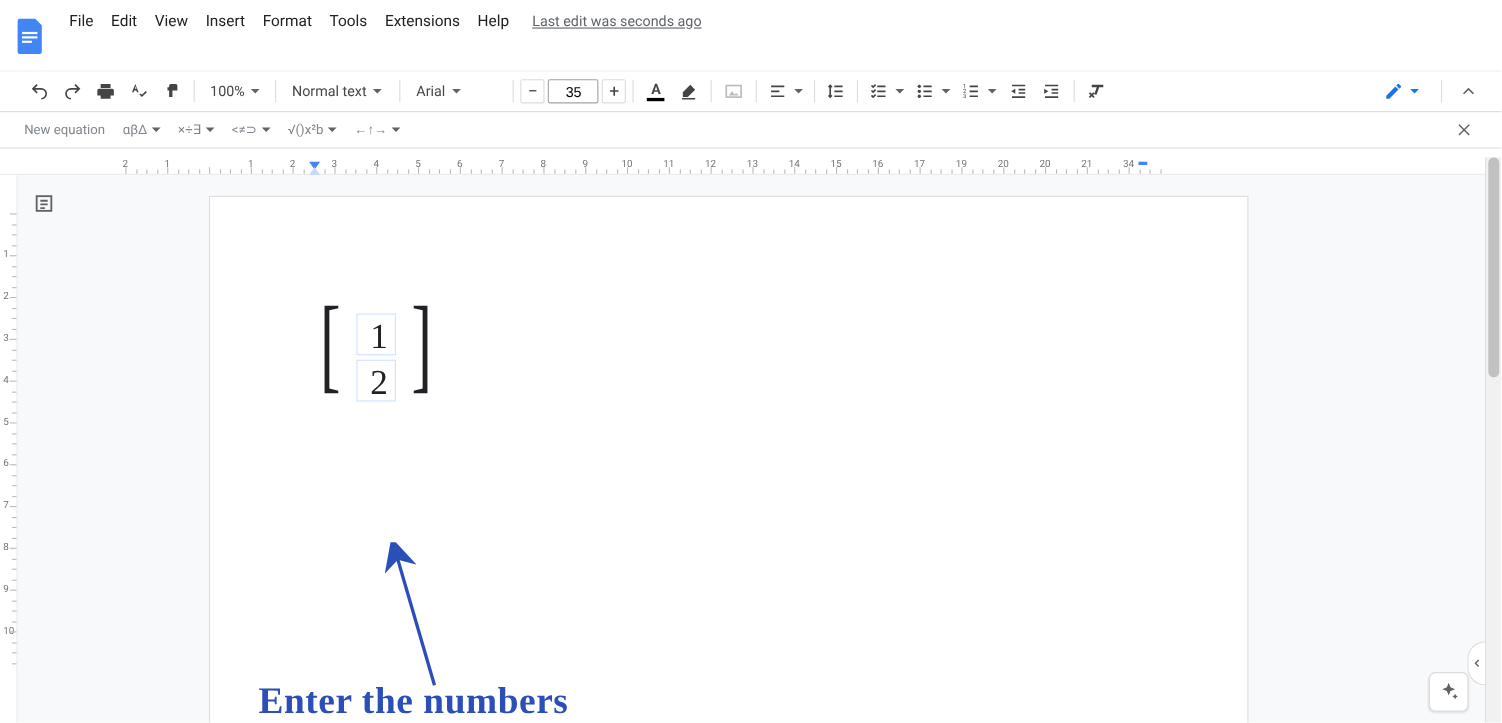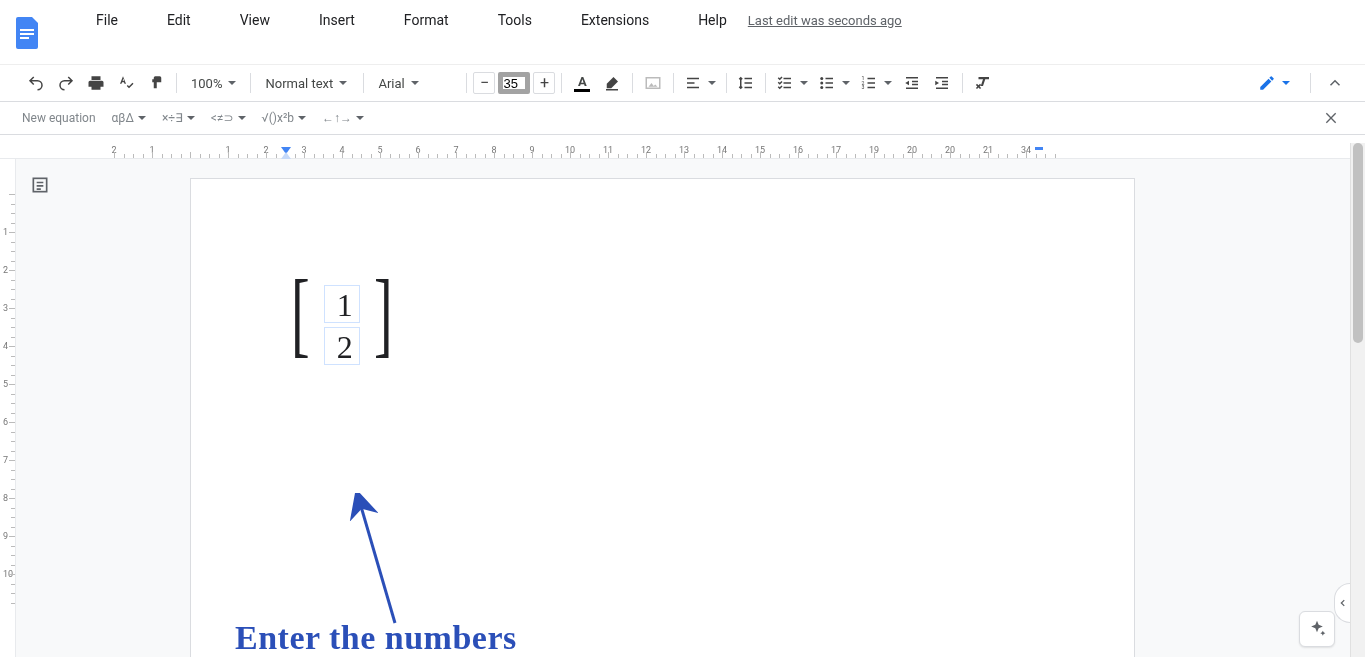--- a/index.html
+++ b/index.html
@@ -35,21 +35,21 @@
   }
   .doc-title {
     font-size: 18px; color: #5f6368;
     padding: 2px 6px; border-radius: 4px;
   }
   .title-icon { width: 20px; height: 20px; color: #5f6368; cursor: pointer; display:flex; align-items:center; justify-content:center;}
   .menu-row {
     display: flex; align-items: center; gap: 2px;
     height: 28px; font-size: 14px; color: #202124;
   }
-  .menu-item { padding: 4px 7px; border-radius: 4px; cursor: pointer; margin-left: 33px; }
+  .menu-item { padding: 4px 7px; border-radius: 4px; cursor: pointer; }
   .last-edit { margin-left: 12px; color: #5f6368; text-decoration: underline; font-size: 13px; cursor: pointer;}
   .header-right { display: flex; align-items: center; gap: 14px; padding-top: 8px;}
   .comment-icon { width:24px; height:24px; color:#5f6368; cursor:pointer; display:flex; align-items:center; justify-content:center;}
   .share-btn {
     background: #1a73e8; color: #fff; border-radius: 4px;
     height: 36px; padding: 0 18px; display: flex; align-items: center;
     gap: 8px; font-size: 14px; font-weight: 500; cursor: pointer;
   }
   .avatar { width: 32px; height: 32px; border-radius: 50%; background: linear-gradient(135deg,#ddd,#bbb); overflow:hidden; cursor:pointer; display:flex; align-items:center; justify-content:center;}
   .avatar svg{width:32px;height:32px;}
@@ -59,21 +59,21 @@
     height: 38px; border-top: 1px solid #eee; border-bottom: 1px solid #dadce0;
     display: flex; align-items: center; padding: 0 18px 0 22px;
     gap: 2px; color: #444746;
   }
   .tb-btn { width: 28px; height: 28px; display:flex; align-items:center; justify-content:center; border-radius:4px; cursor:pointer;}
   .tb-sep { width:1px; height:20px; background:#dadce0; margin: 0 4px;}
   .tb-drop { height:28px; display:flex; align-items:center; padding:0 8px; gap:6px; cursor:pointer; border-radius:4px; font-size:13px;}
   .tb-arrow { border-left:4px solid transparent; border-right:4px solid transparent; border-top:4px solid #5f6368;}
   .font-size-group { display:flex; align-items:center; gap:3px;}
   .fs-btn { width:22px; height:22px; border:1px solid #dadce0; border-radius:2px; display:flex; align-items:center; justify-content:center; cursor:pointer; font-size:16px; line-height:1; color:#444;}
-  .fs-input { width:32px; height:22px; border:5px solid #a3a3a3; border-radius:2px; font-size:13px;}
+  .fs-input { width:46px; height:22px; border:1px solid #a3a3a3; border-radius:2px; text-align:center; font-size:13px;}
   .tb-right { margin-left:auto; display:flex; align-items:center; gap:8px;}
   .editing-drop { display:flex; align-items:center; gap:6px; padding:4px 8px; border-radius:4px; cursor:pointer; color:#1a73e8;}
   .chevup { width:24px; height:24px; color:#5f6368; cursor:pointer; display:flex; align-items:center; justify-content:center;}
 
   
   .eq-toolbar {
     height: 33px; border-bottom: 1px solid #dadce0;
     display:flex; align-items:center; padding: 0 22px; gap: 4px;
     font-size: 12px; color:#80868b;
   }

